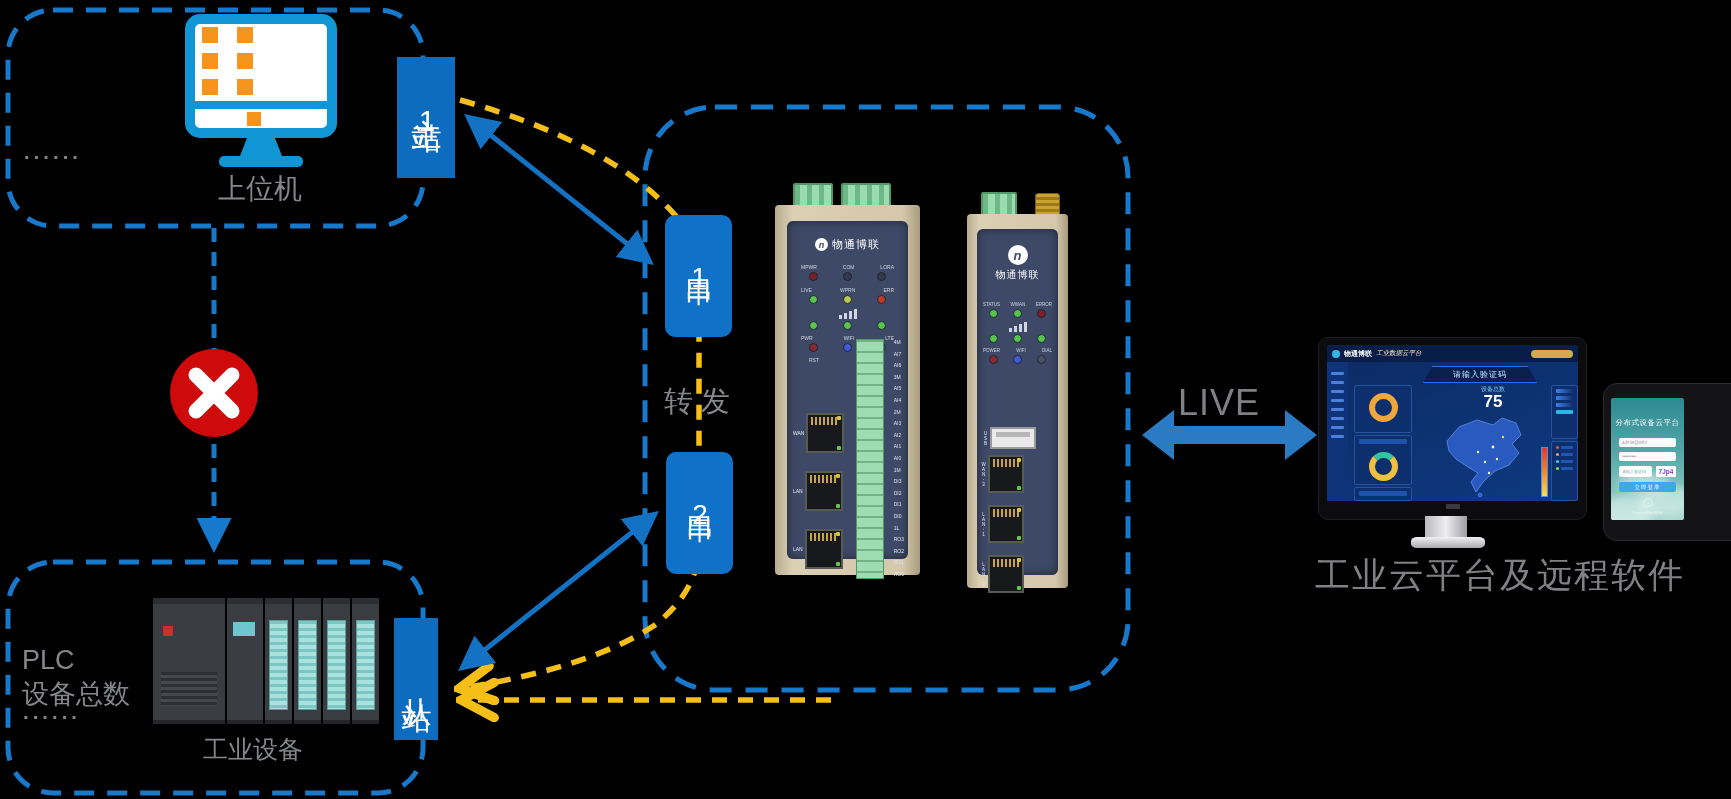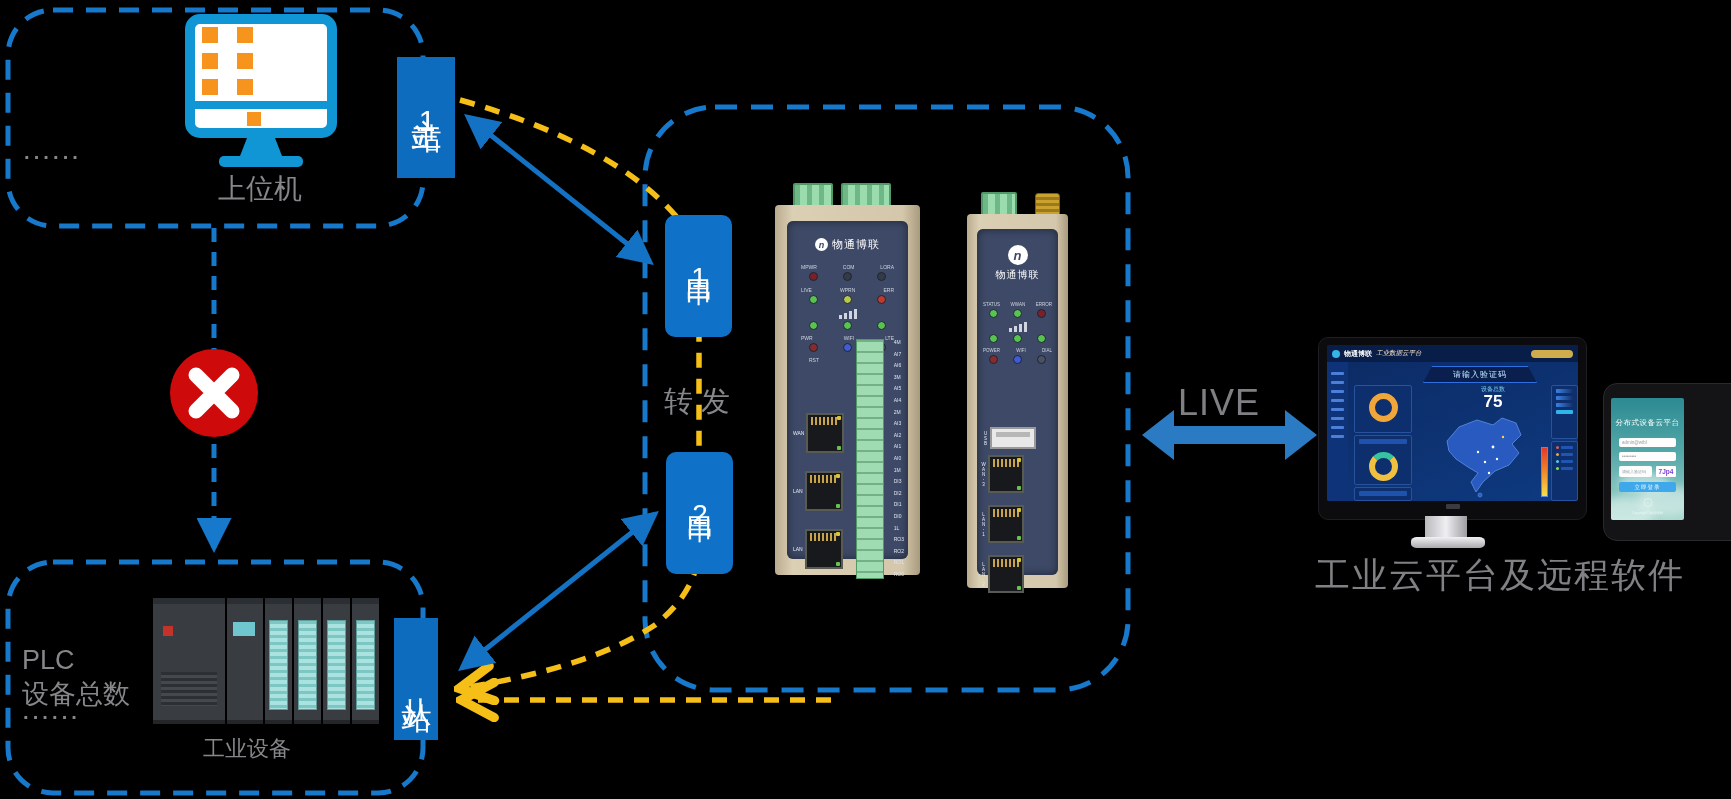--- a/index.html
+++ b/index.html
@@ -174,21 +174,21 @@
     <div class="mod" style="width:27px;">
         <div class="teal"></div>
       </div>
     <div class="mod" style="width:27px;">
         <div class="teal"></div>
       </div>
     <div class="mod" style="width:27px;">
         <div class="teal"></div>
       </div>
   </div>
-  <div class="abs z2 gray-cap" style="left:203px;top:732px;font-size:22px;">工业设备</div>
+  <div class="abs z2 gray-cap" style="left:203px;top:732px;font-size:25px;">工业设备</div>
 
   <div class="abs z2 st-box vert" style="left:394px;top:618px;width:44px;height:122px;font-size:30px;letter-spacing:6px;">从站</div>
 
   <div class="abs z2 st-box vert round" style="left:665px;top:215px;width:67px;height:122px;font-size:28px;letter-spacing:3px;">串口1</div>
   <div class="abs z2 fwd" style="left:664px;top:382px;">转发</div>
   <div class="abs z2 st-box vert round" style="left:666px;top:452px;width:67px;height:122px;font-size:28px;letter-spacing:3px;">串口2</div>
 
 
   <div class="gw z2" style="left:775px;top:183px;width:145px;height:392px;">
     <div class="conn" style="left:18px;top:0;width:36px;height:24px;"></div>

